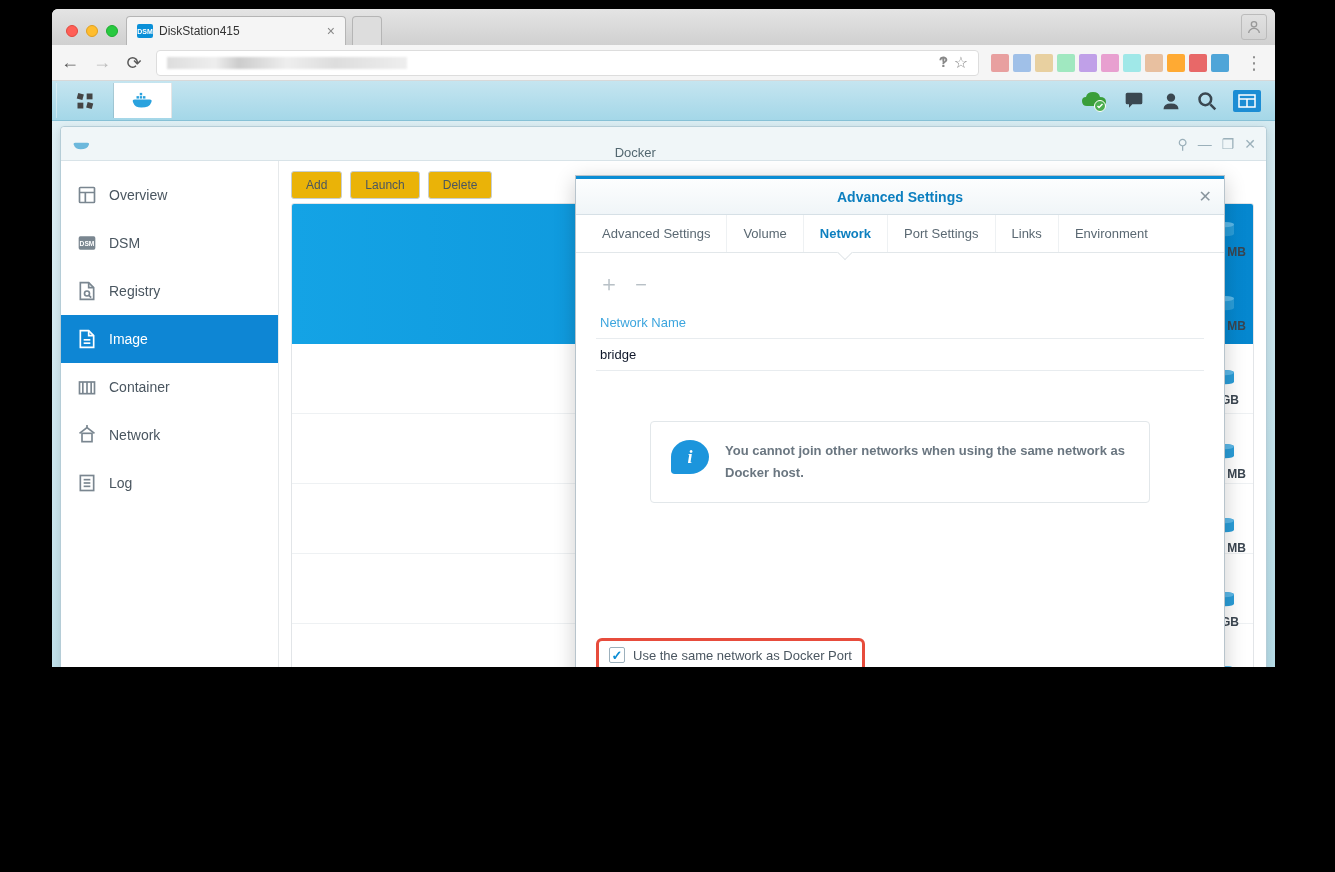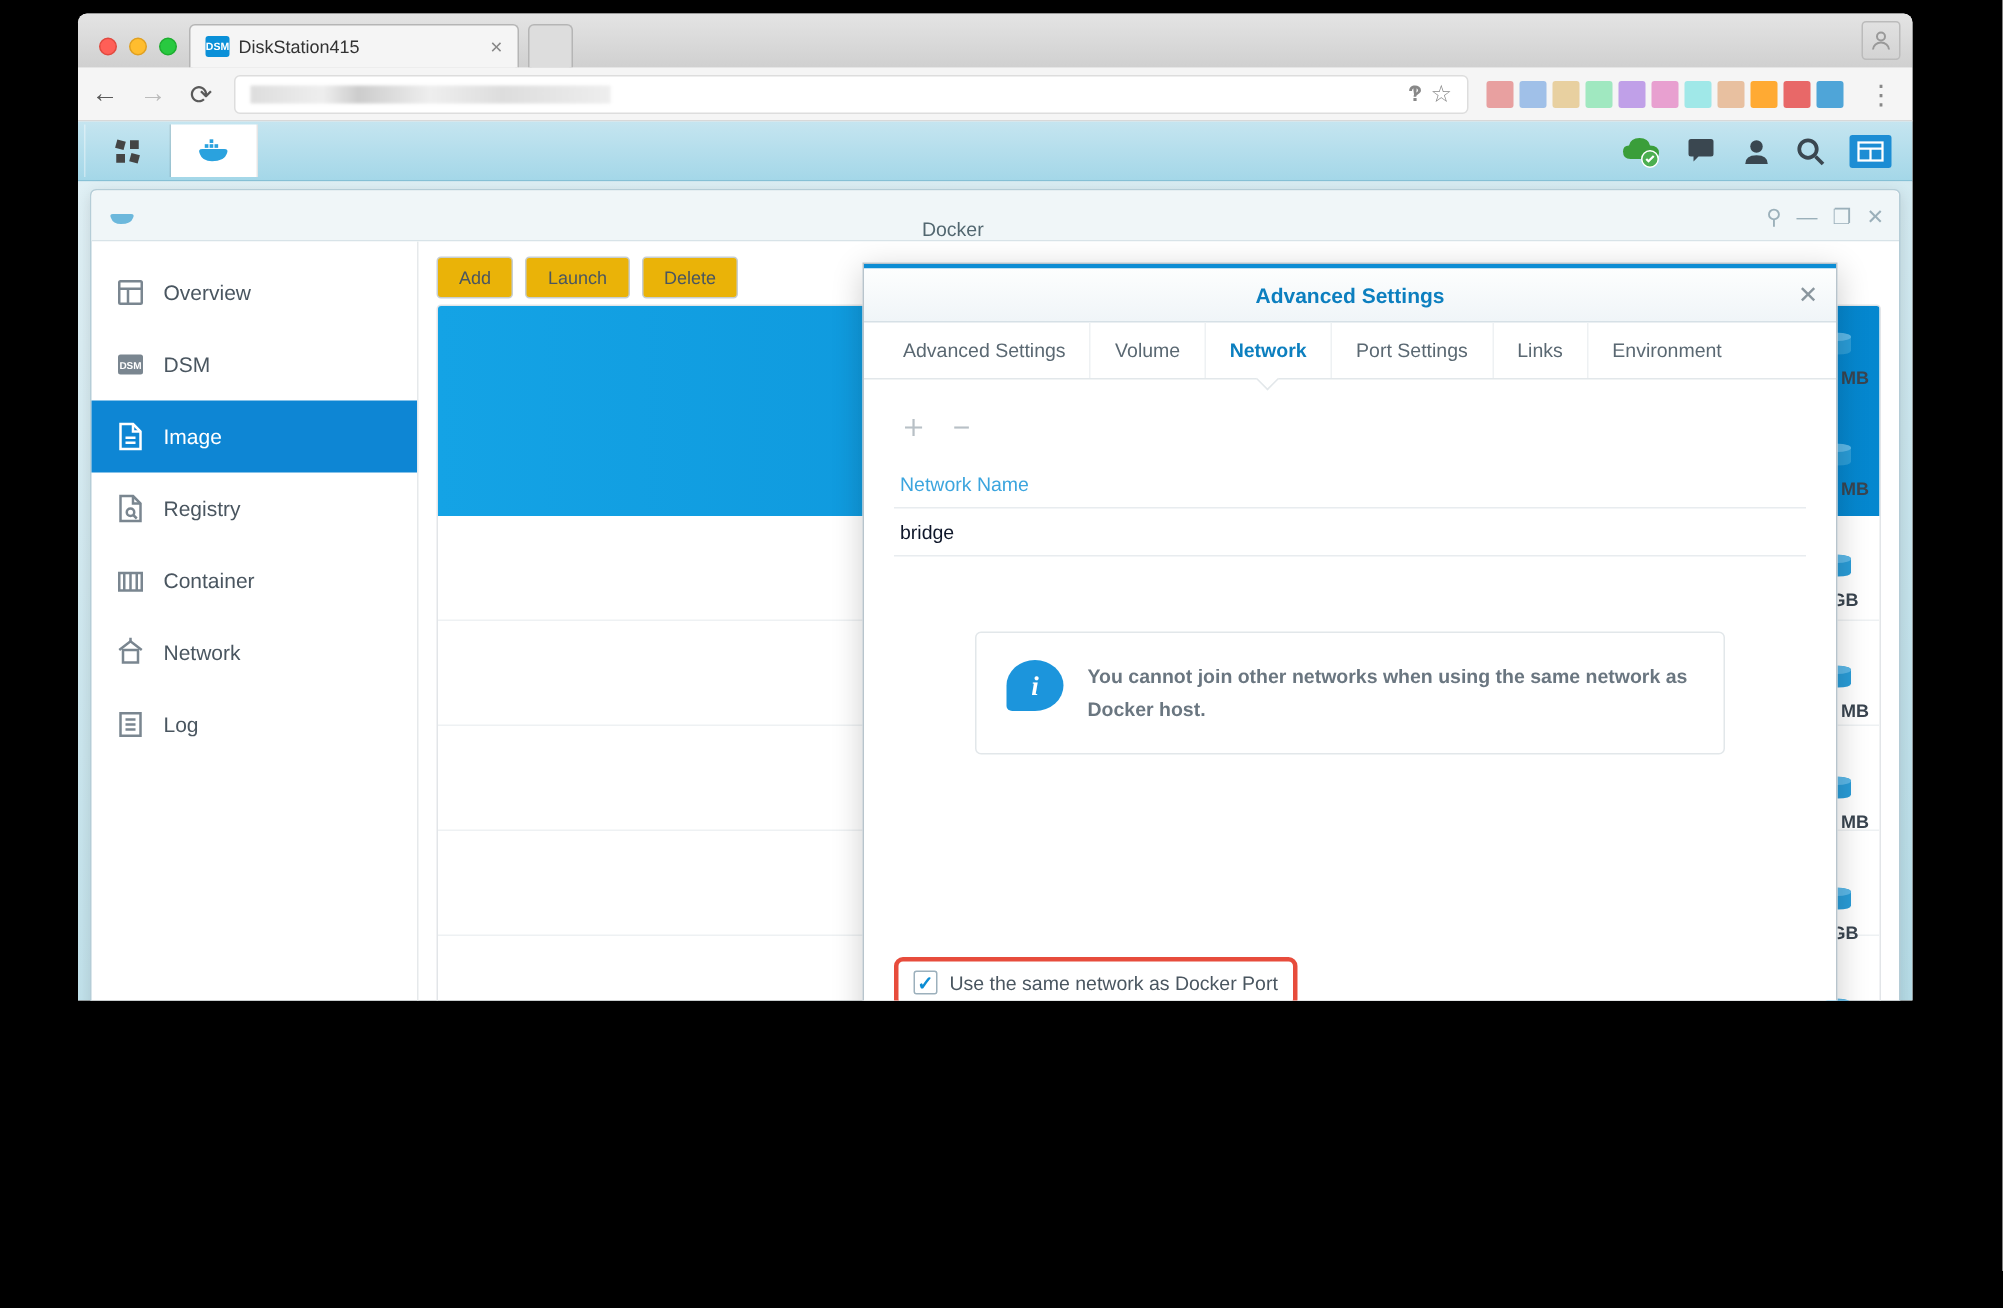--- a/index.html
+++ b/index.html
@@ -237,41 +237,41 @@
           </div>
           <div class="side-item">
             <span class="side-icon">
                 <svg width="20" height="18" viewBox="0 0 24 20">
                   <rect x="2" y="2" width="20" height="16" rx="2" fill="#7a8690"></rect>
                   <text x="12" y="14" font-size="8" fill="#fff" text-anchor="middle" font-weight="bold">DSM</text>
                 </svg>
               </span>
             <span>DSM</span>
           </div>
+          <div class="side-item">
+            <span class="side-icon">
+                <svg width="20" height="20" viewBox="0 0 24 24" fill="none" stroke="#7a8690" stroke-width="2">
+                  <path d="M14 2 L20 8 L20 22 L4 22 L4 2 Z"></path>
+                  <path d="M14 2 L14 8 L20 8"></path>
+                  <circle cx="12" cy="15" r="3"></circle>
+                  <line x1="14" y1="17" x2="17" y2="20"></line>
+                </svg>
+              </span>
+            <span>Registry</span>
+          </div>
           <div class="side-item active">
             <span class="side-icon">
                 <svg width="20" height="20" viewBox="0 0 24 24" fill="none" stroke="#fff" stroke-width="2">
                   <path d="M14 2 L20 8 L20 22 L4 22 L4 2 Z"></path>
                   <path d="M14 2 L14 8 L20 8"></path>
                   <line x1="8" y1="13" x2="16" y2="13"></line>
                   <line x1="8" y1="17" x2="16" y2="17"></line>
                 </svg>
               </span>
             <span>Image</span>
-          </div>
-          <div class="side-item">
-            <span class="side-icon">
-                <svg width="20" height="20" viewBox="0 0 24 24" fill="none" stroke="#7a8690" stroke-width="2">
-                  <path d="M14 2 L20 8 L20 22 L4 22 L4 2 Z"></path>
-                  <path d="M14 2 L14 8 L20 8"></path>
-                  <circle cx="12" cy="15" r="3"></circle>
-                  <line x1="14" y1="17" x2="17" y2="20"></line>
-                </svg>
-              </span>
-            <span>Registry</span>
           </div>
           <div class="side-item">
             <span class="side-icon">
                 <svg width="20" height="20" viewBox="0 0 24 24" fill="none" stroke="#7a8690" stroke-width="2">
                   <rect x="3" y="6" width="18" height="14"></rect>
                   <line x1="7" y1="6" x2="7" y2="20"></line>
                   <line x1="12" y1="6" x2="12" y2="20"></line>
                   <line x1="17" y1="6" x2="17" y2="20"></line>
                 </svg>
               </span>

